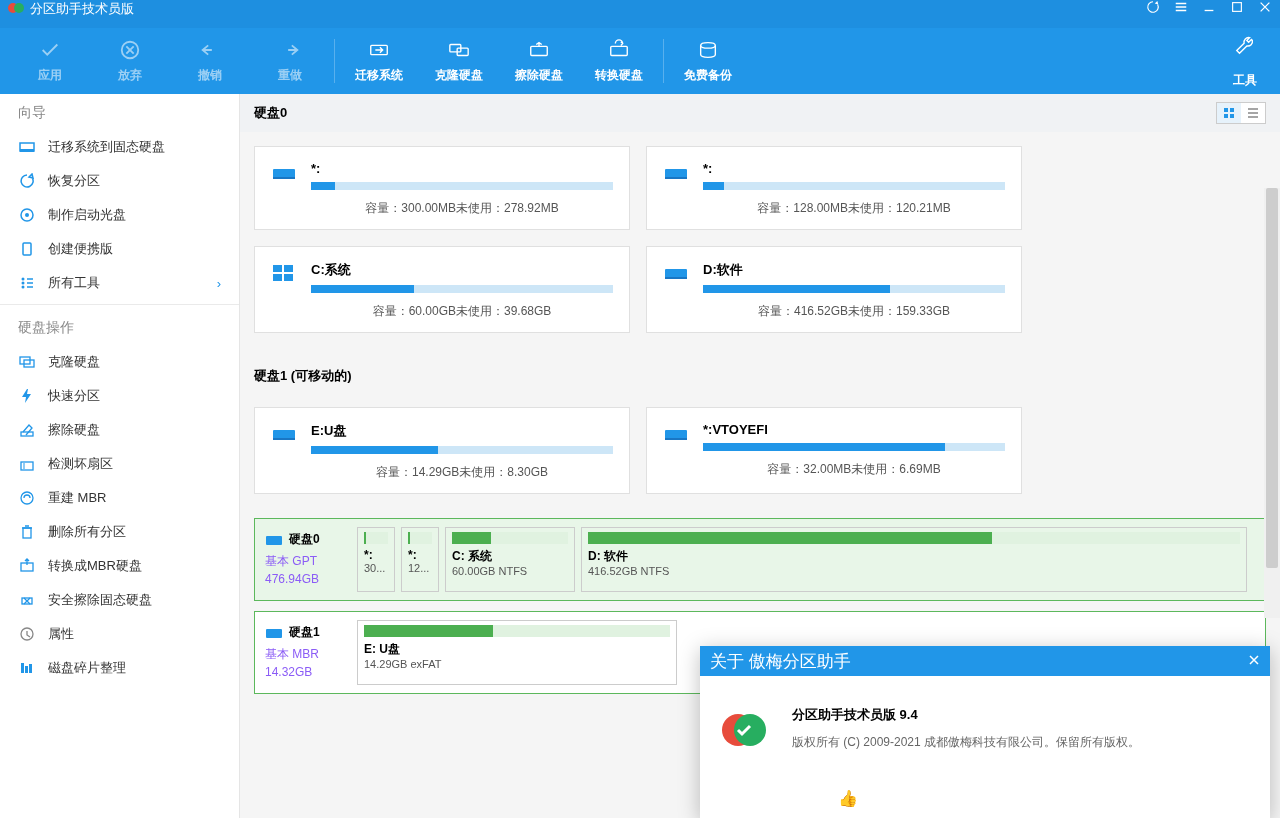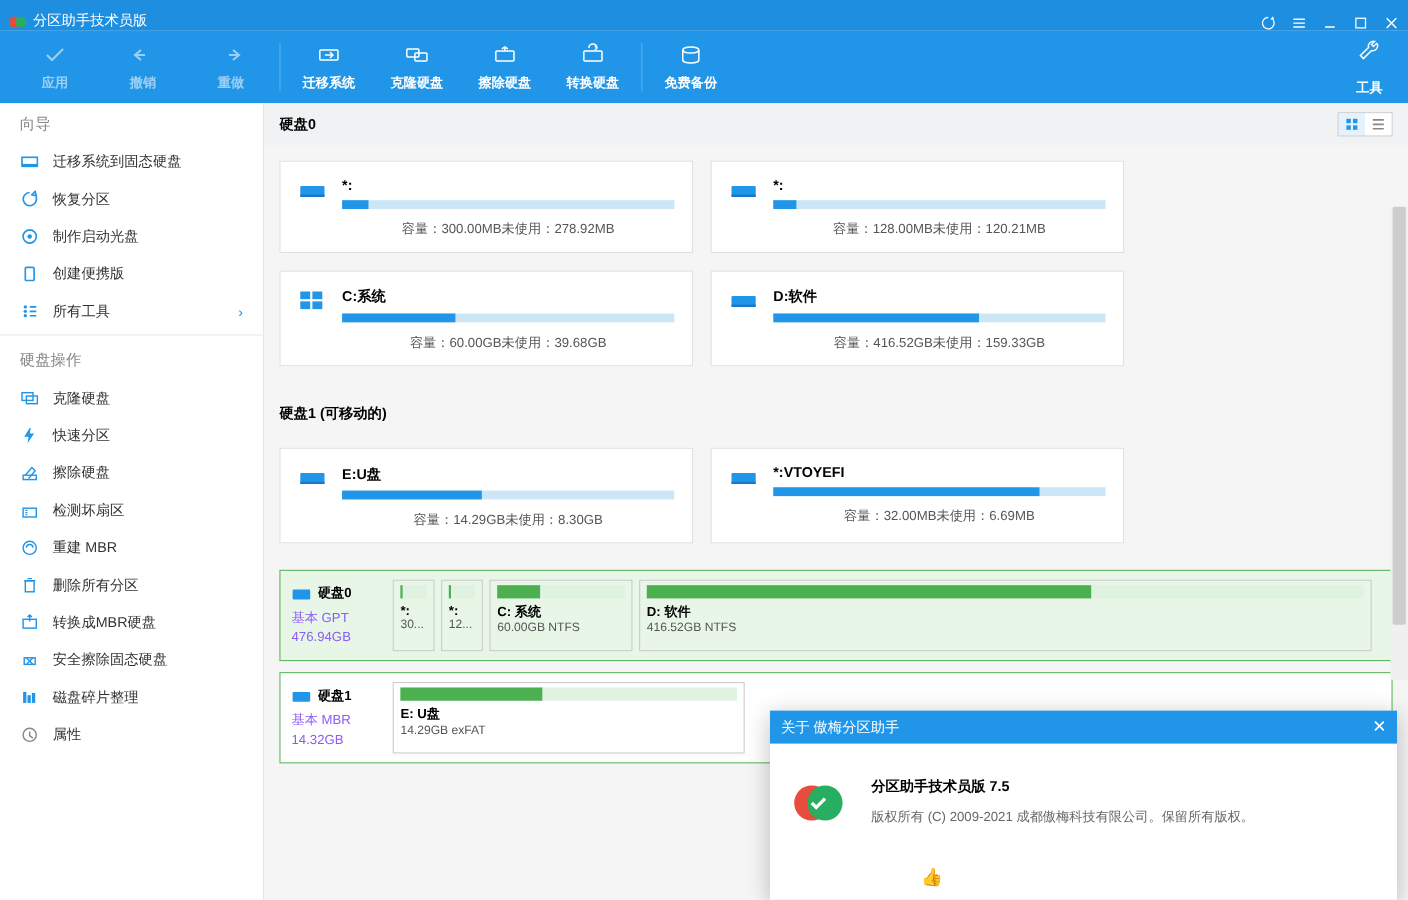--- a/index.html
+++ b/index.html
@@ -1,18 +1,18 @@
 <!DOCTYPE html>
 <html><head>
 <meta charset="utf-8">
 <style>
 * { margin: 0; padding: 0; box-sizing: border-box; font-family: "Microsoft YaHei", sans-serif; }
 body { background: #fff; width: 1280px; height: 818px; overflow: hidden; font-size: 12px; }
 
-.titlebar { height: 28px; background: #1e8fe0; display: flex; align-items: flex-end; padding: 0 8px; color: #fff; }
+.titlebar { height: 28px; background: #1e8fe0; display: flex; align-items: flex-start; padding: 0 8px; color: #fff; }
 .titlebar .logo { width: 16px; height: 16px; margin-right: 6px; }
 .titlebar .title { flex: 1; font-size: 13px; }
 .titlebar .win-btns { display: flex; gap: 14px; }
 .titlebar .win-btns svg { width: 14px; height: 14px; }
 
 .toolbar { height: 66px; background: #2196e8; display: flex; align-items: center; padding: 0 10px; font-weight: bold; }
 .toolbar .tbtn { width: 80px; height: 60px; display: flex; flex-direction: column; align-items: center; justify-content: center; color: #fff; font-size: 12px; gap: 6px; cursor: pointer; }
 .toolbar .tbtn.disabled { opacity: 0.55; }
 .toolbar .sep { width: 1px; height: 44px; background: rgba(255,255,255,0.25); margin: 0 4px; }
 .toolbar .spacer { flex: 1; }
@@ -48,21 +48,21 @@
 .disk-bar .db-info { width: 88px; padding: 4px 2px; }
 .disk-bar .db-info .db-ico { display: flex; align-items: center; gap: 6px; font-weight: bold; margin-bottom: 4px; }
 .disk-bar .db-info .db-sub { font-size: 12px; color: #8b5cf6; line-height: 1.5; }
 .disk-bar .db-part { border: 1px solid #ccc; padding: 4px 6px; display: flex; flex-direction: column; min-width: 38px; }
 .disk-bar .db-part .pbar { height: 12px; background: #e0f2e0; position: relative; margin-bottom: 4px; }
 .disk-bar .db-part .pbar .pfill { position: absolute; left: 0; top: 0; bottom: 0; background: #4caf50; }
 .disk-bar .db-part .pname { font-weight: bold; font-size: 12px; white-space: nowrap; overflow: hidden; text-overflow: ellipsis; }
 .disk-bar .db-part .psize { font-size: 11px; color: #555; white-space: nowrap; overflow: hidden; text-overflow: ellipsis; }
 
 .about-dlg { position: absolute; left: 700px; top: 646px; width: 570px; height: 172px; background: #fff; box-shadow: 0 4px 20px rgba(0,0,0,0.25); }
-.about-dlg .dlg-title { height: 30px; background: #2196e8; color: #fff; display: flex; align-items: center; padding: 0 10px; font-size: 13px; }
+.about-dlg .dlg-title { height: 30px; background: #2196e8; color: #fff; display: flex; align-items: center; padding: 0 10px; font-size: 17px; }
 .about-dlg .dlg-title .close { margin-left: auto; cursor: pointer; }
 .about-dlg .dlg-body { display: flex; padding: 30px 20px; gap: 24px; align-items: flex-start; }
 .about-dlg .dlg-logo { width: 48px; height: 48px; }
 .about-dlg .dlg-txt { font-size: 13px; }
 .about-dlg .dlg-txt .ver { font-weight: bold; margin-bottom: 10px; }
 .about-dlg .dlg-txt .cp { color: #666; font-size: 12px; }
 .about-dlg .thumb { position: absolute; left: 138px; bottom: 10px; font-size: 16px; color: #2196e8; }
 
 .scrollbar-v { position: absolute; right: 0; top: 94px; width: 16px; height: 430px; background: #f0f0f0; }
 .scrollbar-v .thumb { position: absolute; left: 2px; right: 2px; top: 0; height: 380px; background: #cdcdcd; border-radius: 2px; }
@@ -98,20 +98,27 @@
 
 <div class="toolbar">
   <div class="tbtn disabled">
       <svg viewBox="0 0 24 24">
         <path d="M4 12l5 5L20 6" fill="none" stroke="#fff" stroke-width="2"></path>
       </svg>
       <span>应用</span>
     </div>
   <div class="tbtn disabled">
       <svg viewBox="0 0 24 24">
+        <circle cx="12" cy="12" r="9" fill="none" stroke="#fff" stroke-width="2"></circle>
+        <path d="M8 8l8 8M16 8l-8 8" stroke="#fff" stroke-width="2"></path>
+      </svg>
+      <span>放弃</span>
+    </div>
+  <div class="tbtn disabled">
+      <svg viewBox="0 0 24 24">
         <path d="M10 7L4 12l6 5M4 12h10a6 6 0 0 1 0 0" fill="none" stroke="#fff" stroke-width="2"></path>
       </svg>
       <span>撤销</span>
     </div>
   <div class="tbtn disabled">
       <svg viewBox="0 0 24 24">
         <path d="M14 7l6 5-6 5M20 12H10" fill="none" stroke="#fff" stroke-width="2"></path>
       </svg>
       <span>重做</span>
     </div>
@@ -282,35 +289,35 @@
             <svg width="16" height="16" viewBox="0 0 16 16">
               <rect x="3" y="6" width="10" height="6" fill="none" stroke="#2196e8" stroke-width="1.3"></rect>
               <path d="M5 6l6 6M11 6l-6 6" stroke="#2196e8" stroke-width="1.3"></path>
             </svg>
           </span>
       <span>安全擦除固态硬盘</span>
     </div>
         <div class="item">
       <span class="ico">
             <svg width="16" height="16" viewBox="0 0 16 16">
+              <circle cx="8" cy="8" r="6" fill="none" stroke="#888" stroke-width="1.3"></circle>
+              <path d="M8 5v4l3 2" stroke="#888" stroke-width="1.3" fill="none"></path>
+            </svg>
+          </span>
+      <span>属性</span>
+    </div>
+        <div class="item">
+      <span class="ico">
+            <svg width="16" height="16" viewBox="0 0 16 16">
               <rect x="2" y="3" width="3" height="10" fill="#2196e8"></rect>
               <rect x="6" y="6" width="3" height="7" fill="#2196e8"></rect>
               <rect x="10" y="4" width="3" height="9" fill="#2196e8"></rect>
             </svg>
           </span>
       <span>磁盘碎片整理</span>
-    </div>
-        <div class="item">
-      <span class="ico">
-            <svg width="16" height="16" viewBox="0 0 16 16">
-              <circle cx="8" cy="8" r="6" fill="none" stroke="#888" stroke-width="1.3"></circle>
-              <path d="M8 5v4l3 2" stroke="#888" stroke-width="1.3" fill="none"></path>
-            </svg>
-          </span>
-      <span>属性</span>
     </div>
       </div>
   </div>
 
   <div class="main" style="position:relative;">
     <div class="disk-section-hdr">
       <span>硬盘0</span>
       <div class="view-toggle">
         <span class="active">
             <svg width="12" height="12" viewBox="0 0 12 12">
@@ -507,18 +514,18 @@
           <path d="M2 2l8 8M10 2l-8 8" stroke="#fff" stroke-width="1.5"></path>
         </svg></span>
   </div>
   <div class="dlg-body">
     <svg class="dlg-logo" viewBox="0 0 48 48">
         <circle cx="18" cy="24" r="16" fill="#e74c3c"></circle>
         <circle cx="30" cy="24" r="16" fill="#27ae60"></circle>
         <path d="M18 24l4 4 8-8" stroke="#fff" stroke-width="3" fill="none"></path>
       </svg>
     <div class="dlg-txt">
-      <div class="ver">分区助手技术员版 7.5</div>
+      <div class="ver">分区助手技术员版 9.4</div>
       <div class="cp">版权所有 (C) 2009-2021 成都傲梅科技有限公司。保留所有版权。</div>
     </div>
   </div>
   <div class="thumb">👍</div>
 </div>
 
 </body></html>

